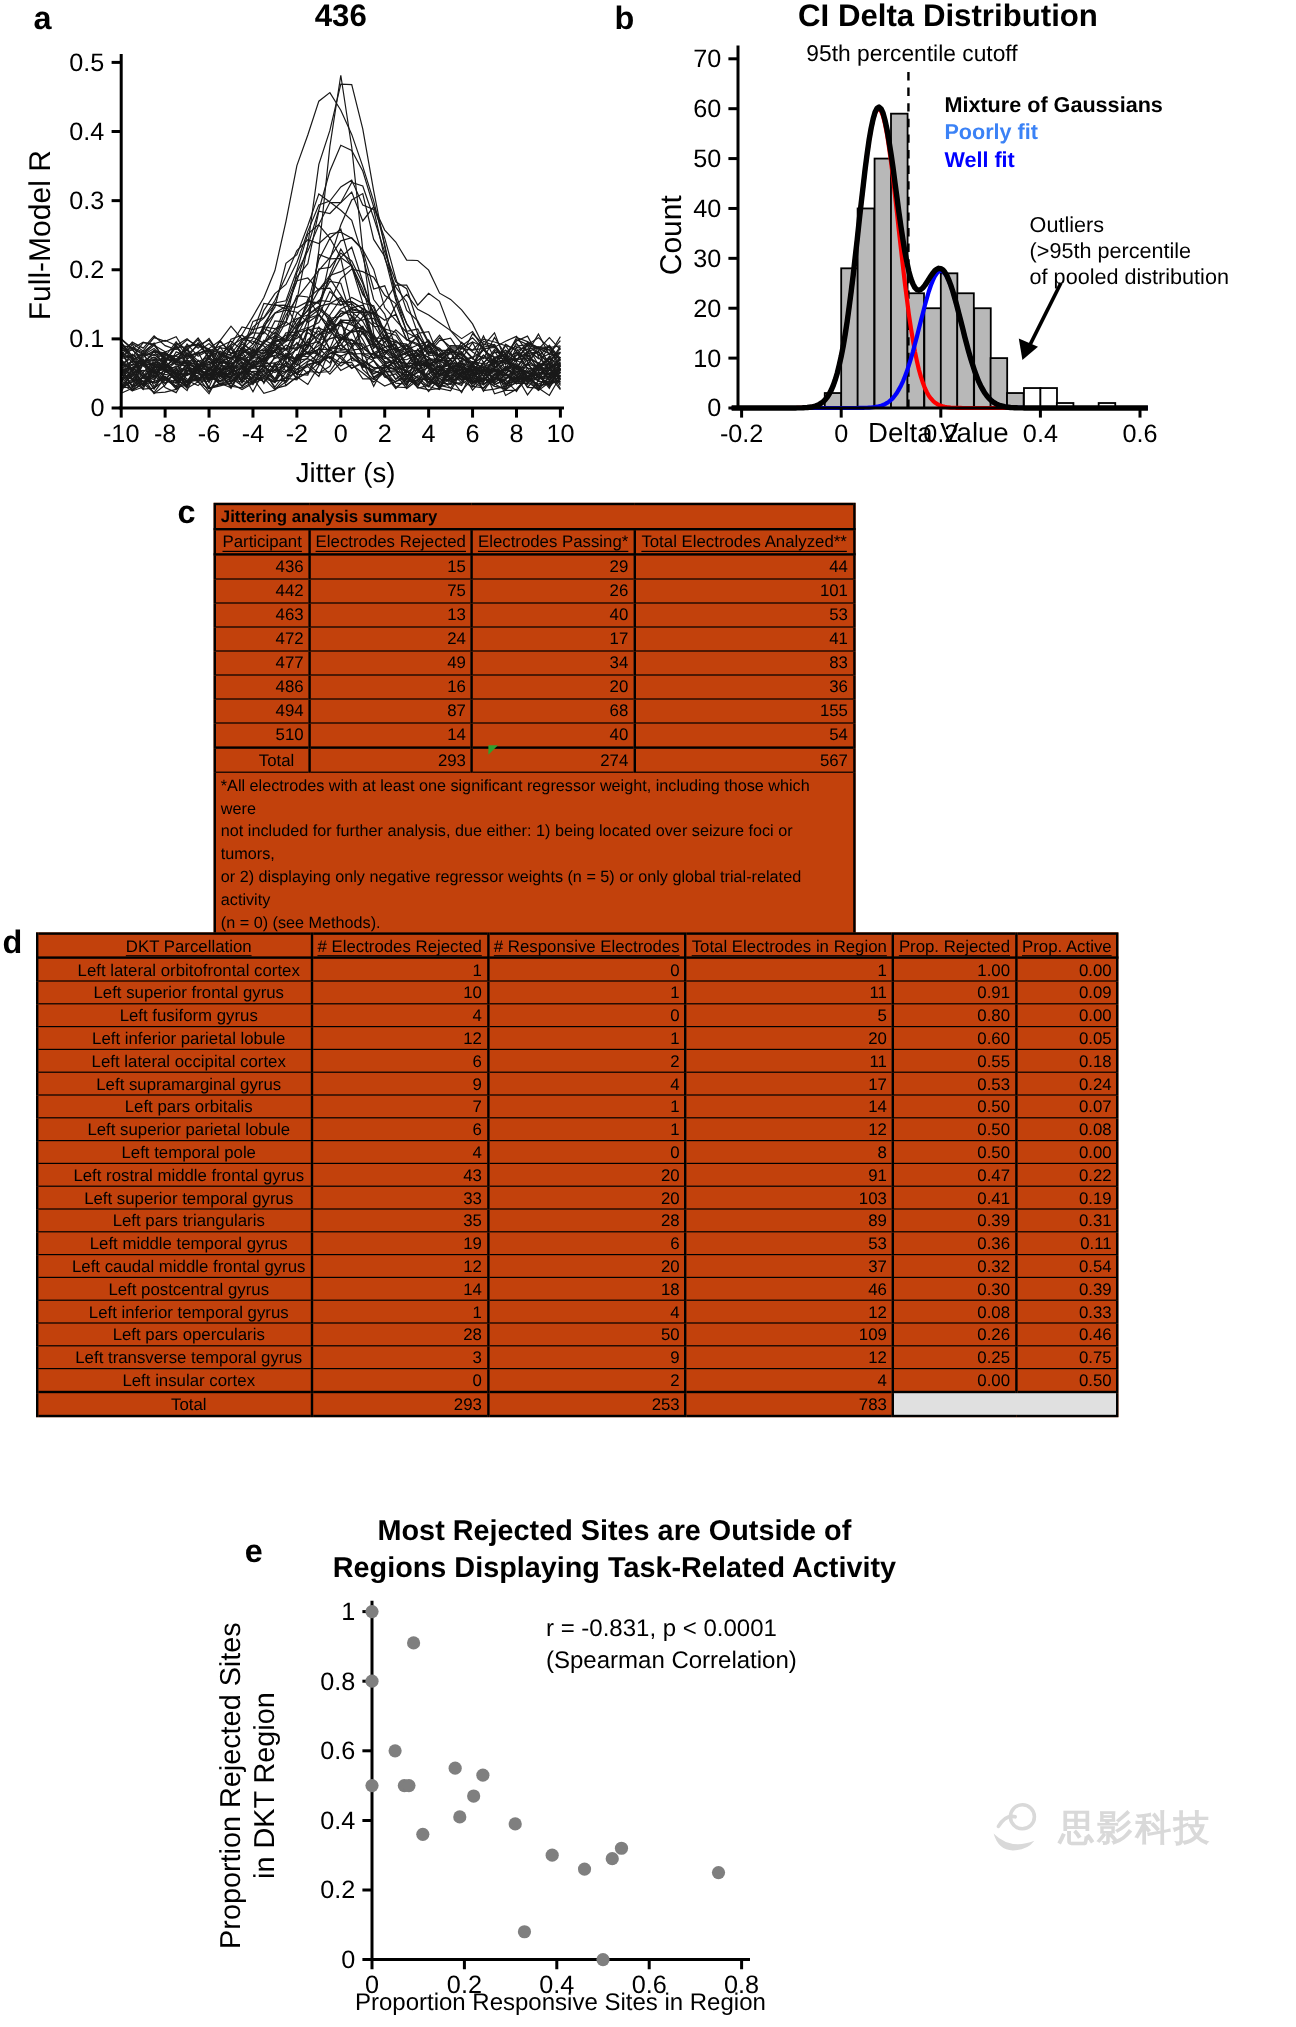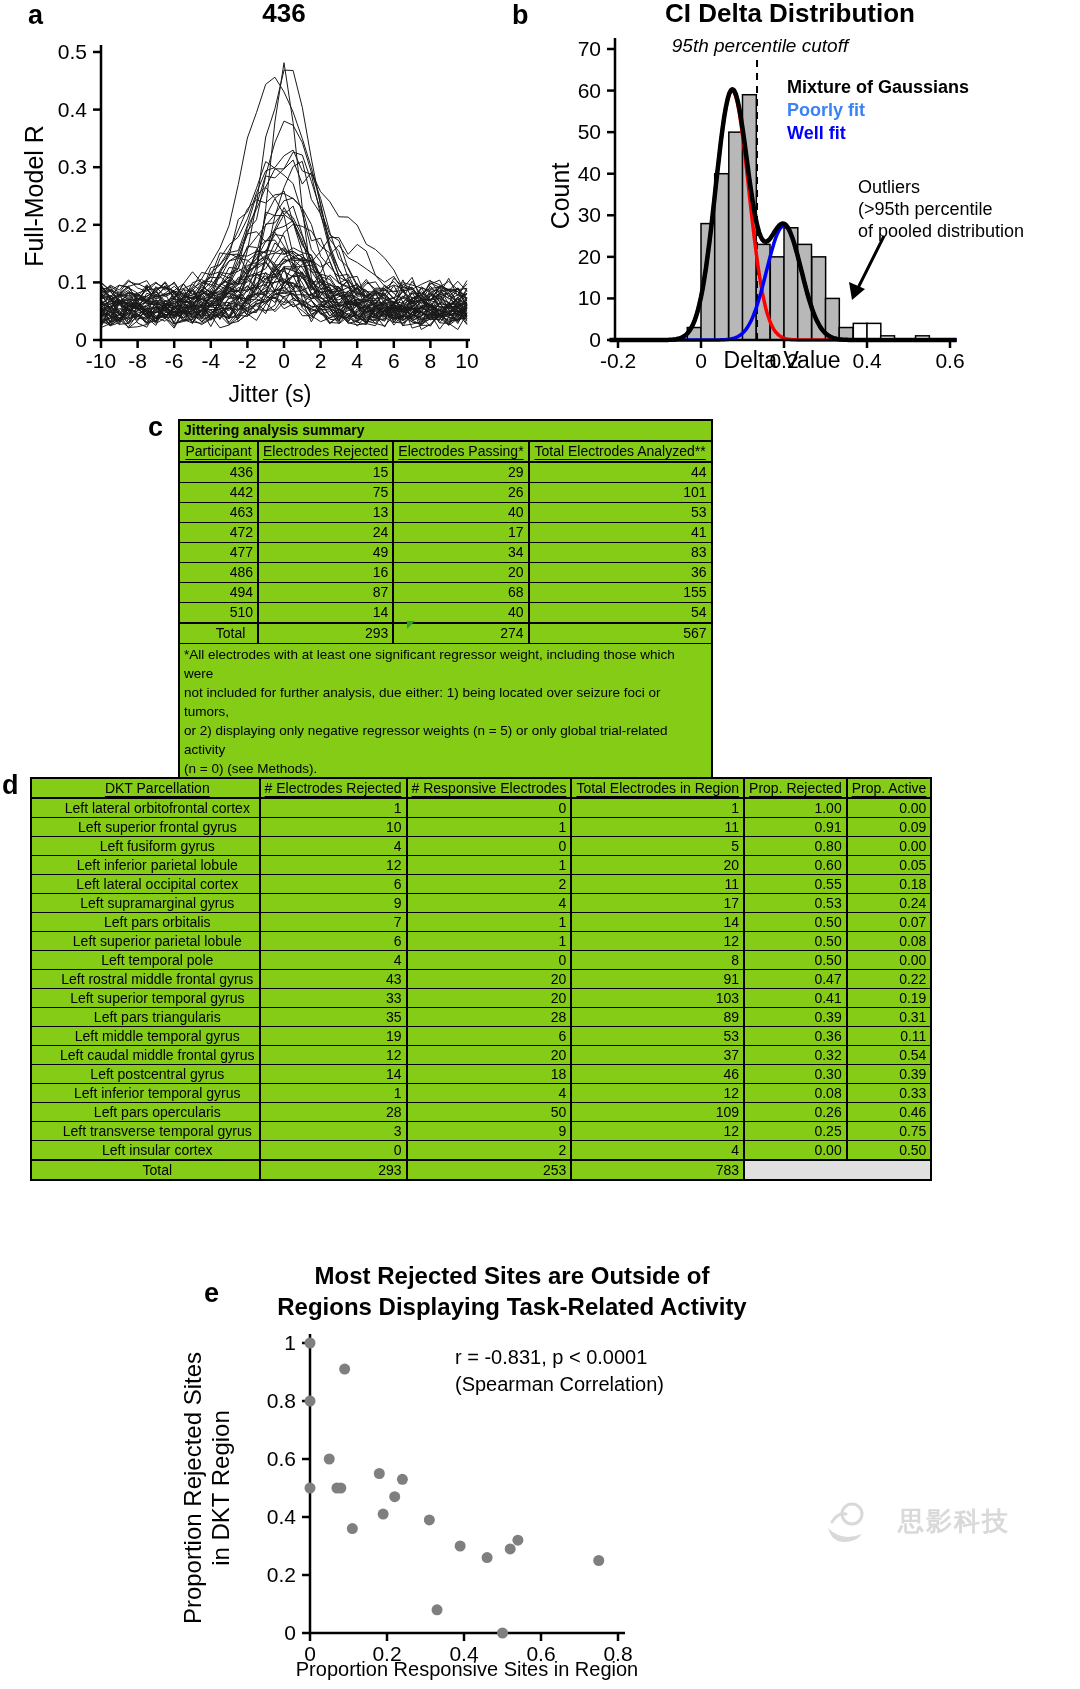--- a/index.html
+++ b/index.html
@@ -7,21 +7,21 @@
         font-family:"Liberation Sans",sans-serif;color:#000;overflow:hidden;}
   .abs{position:absolute;}
   .panel-label{font-weight:bold;font-size:27px;}
   .ctr{text-align:center;}
   .pre{white-space:pre-line;}
   svg{position:absolute;overflow:visible;}
   .vlabel{position:absolute;white-space:nowrap;transform:translate(-50%,-50%) rotate(-90deg);}
   .vlabel2{position:absolute;white-space:pre-line;text-align:center;transform:translate(-50%,-50%) rotate(-90deg);line-height:28px;}
 
   
-  table.sheet{border-collapse:collapse;table-layout:fixed;background:#84cc16;
+  table.sheet{border-collapse:collapse;table-layout:fixed;background:#c2410c;
               font-family:"Liberation Sans",sans-serif;font-size:14px;color:#000;}
   table.sheet{border:2px solid #000;}
   .sheet td{border:1px solid #000;border-left-width:2px;border-right-width:2px;
             padding:0 4px;height:18px;line-height:18px;overflow:hidden;white-space:nowrap;}
   .c-sheet td{height:19px;line-height:19px;}
   .sheet .title-row td{font-weight:bold;border-bottom-width:2px;text-align:left;}
   .sheet .head-row td{border-bottom-width:2px;}
   .sheet .head-row .hu{text-decoration:underline;text-underline-offset:3px;}
   .sheet .total-row td{border-top-width:2px;}
   .sheet td.ar{text-align:right;}
@@ -29,22 +29,22 @@
   .sheet td.ac{text-align:center;}
   .sheet td.gray{background:#e0e0e0;}
   .sheet td.foot{white-space:pre-line;height:auto;line-height:19px;padding:1px 4px;
                  font-size:13.5px;text-align:left;}
   .flag{position:absolute;width:0;height:0;border-top:8px solid #2fa12f;border-right:8px solid transparent;}
 
   .lg{font-weight:bold;font-size:18px;line-height:23px;}
   .lg-poor{color:#3b82f6;}
   .lg-well{color:#0000ff;}
 
-  .wm{position:absolute;display:flex;align-items:center;gap:24px;color:#d9d9d9;
-      font-size:26px;font-weight:bold;letter-spacing:2px;}
+  .wm{position:absolute;display:flex;align-items:flex-end;gap:8px;color:#d9d9d9;
+      font-size:30px;font-weight:bold;letter-spacing:2px;}
 </style>
 </head>
 <body>
 
 <div id="page">
 
   <svg id="svg-a" style="left:0;top:0;" width="500" height="430" viewBox="0 0 500 430">
       <path d="M101,45 V341 M99,340 H470" stroke="#000" stroke-width="2.5" fill="none"></path>
       <line x1="93" y1="340" x2="101" y2="340" stroke="#000" stroke-width="2.5"></line>
       <text x="87" y="347" text-anchor="end" font-size="21" font-family="Liberation Sans, sans-serif">0</text>
@@ -236,25 +236,25 @@
       <circle cx="510.20000000000005" cy="1548.9" r="5.5" fill="#7f7f7f"></circle>
       <circle cx="487.1" cy="1557.6" r="5.5" fill="#7f7f7f"></circle>
       <circle cx="598.75" cy="1560.5" r="5.5" fill="#7f7f7f"></circle>
       <circle cx="437.05" cy="1609.8" r="5.5" fill="#7f7f7f"></circle>
       <circle cx="502.5" cy="1633" r="5.5" fill="#7f7f7f"></circle>
     </svg>
 
   <div class="abs panel-label" style="left:28px;top:0px;">a</div>
   <div class="abs ctr" style="left:101px;top:-2px;width:366px;font-size:26px;font-weight:bold;">436</div>
   <div class="vlabel" style="left:34px;top:196px;font-size:25px;">Full-Model R</div>
-  <div class="abs ctr" style="left:90px;top:381px;width:360px;font-size:23px;">Jitter (s)</div>
+  <div class="abs ctr" style="left:108px;top:381px;width:360px;font-size:23px;">Jitter (s)</div>
 
   <div class="abs panel-label" style="left:512px;top:0px;">b</div>
   <div class="abs ctr" style="left:610px;top:-2px;width:360px;font-size:26px;font-weight:bold;">CI Delta Distribution</div>
-  <div class="abs ctr" style="left:600px;top:35px;width:320px;font-size:19px;font-style:italic;">95th percentile cutoff</div>
+  <div class="abs ctr" style="left:600px;top:35px;width:320px;font-size:19px;">95th percentile cutoff</div>
   <div class="vlabel" style="left:560px;top:196px;font-size:25px;">Count</div>
   <div class="abs ctr" style="left:662px;top:347px;width:240px;font-size:23px;">Delta Value</div>
   <div class="abs" style="left:787px;top:76px;">
     <div class="lg">Mixture of Gaussians</div>
     <div class="lg lg-poor">Poorly fit</div>
     <div class="lg lg-well">Well fit</div>
   </div>
   <div class="abs pre" style="left:858px;top:176px;font-size:18px;line-height:22px;">Outliers
 (&gt;95th percentile
 of pooled distribution</div>

